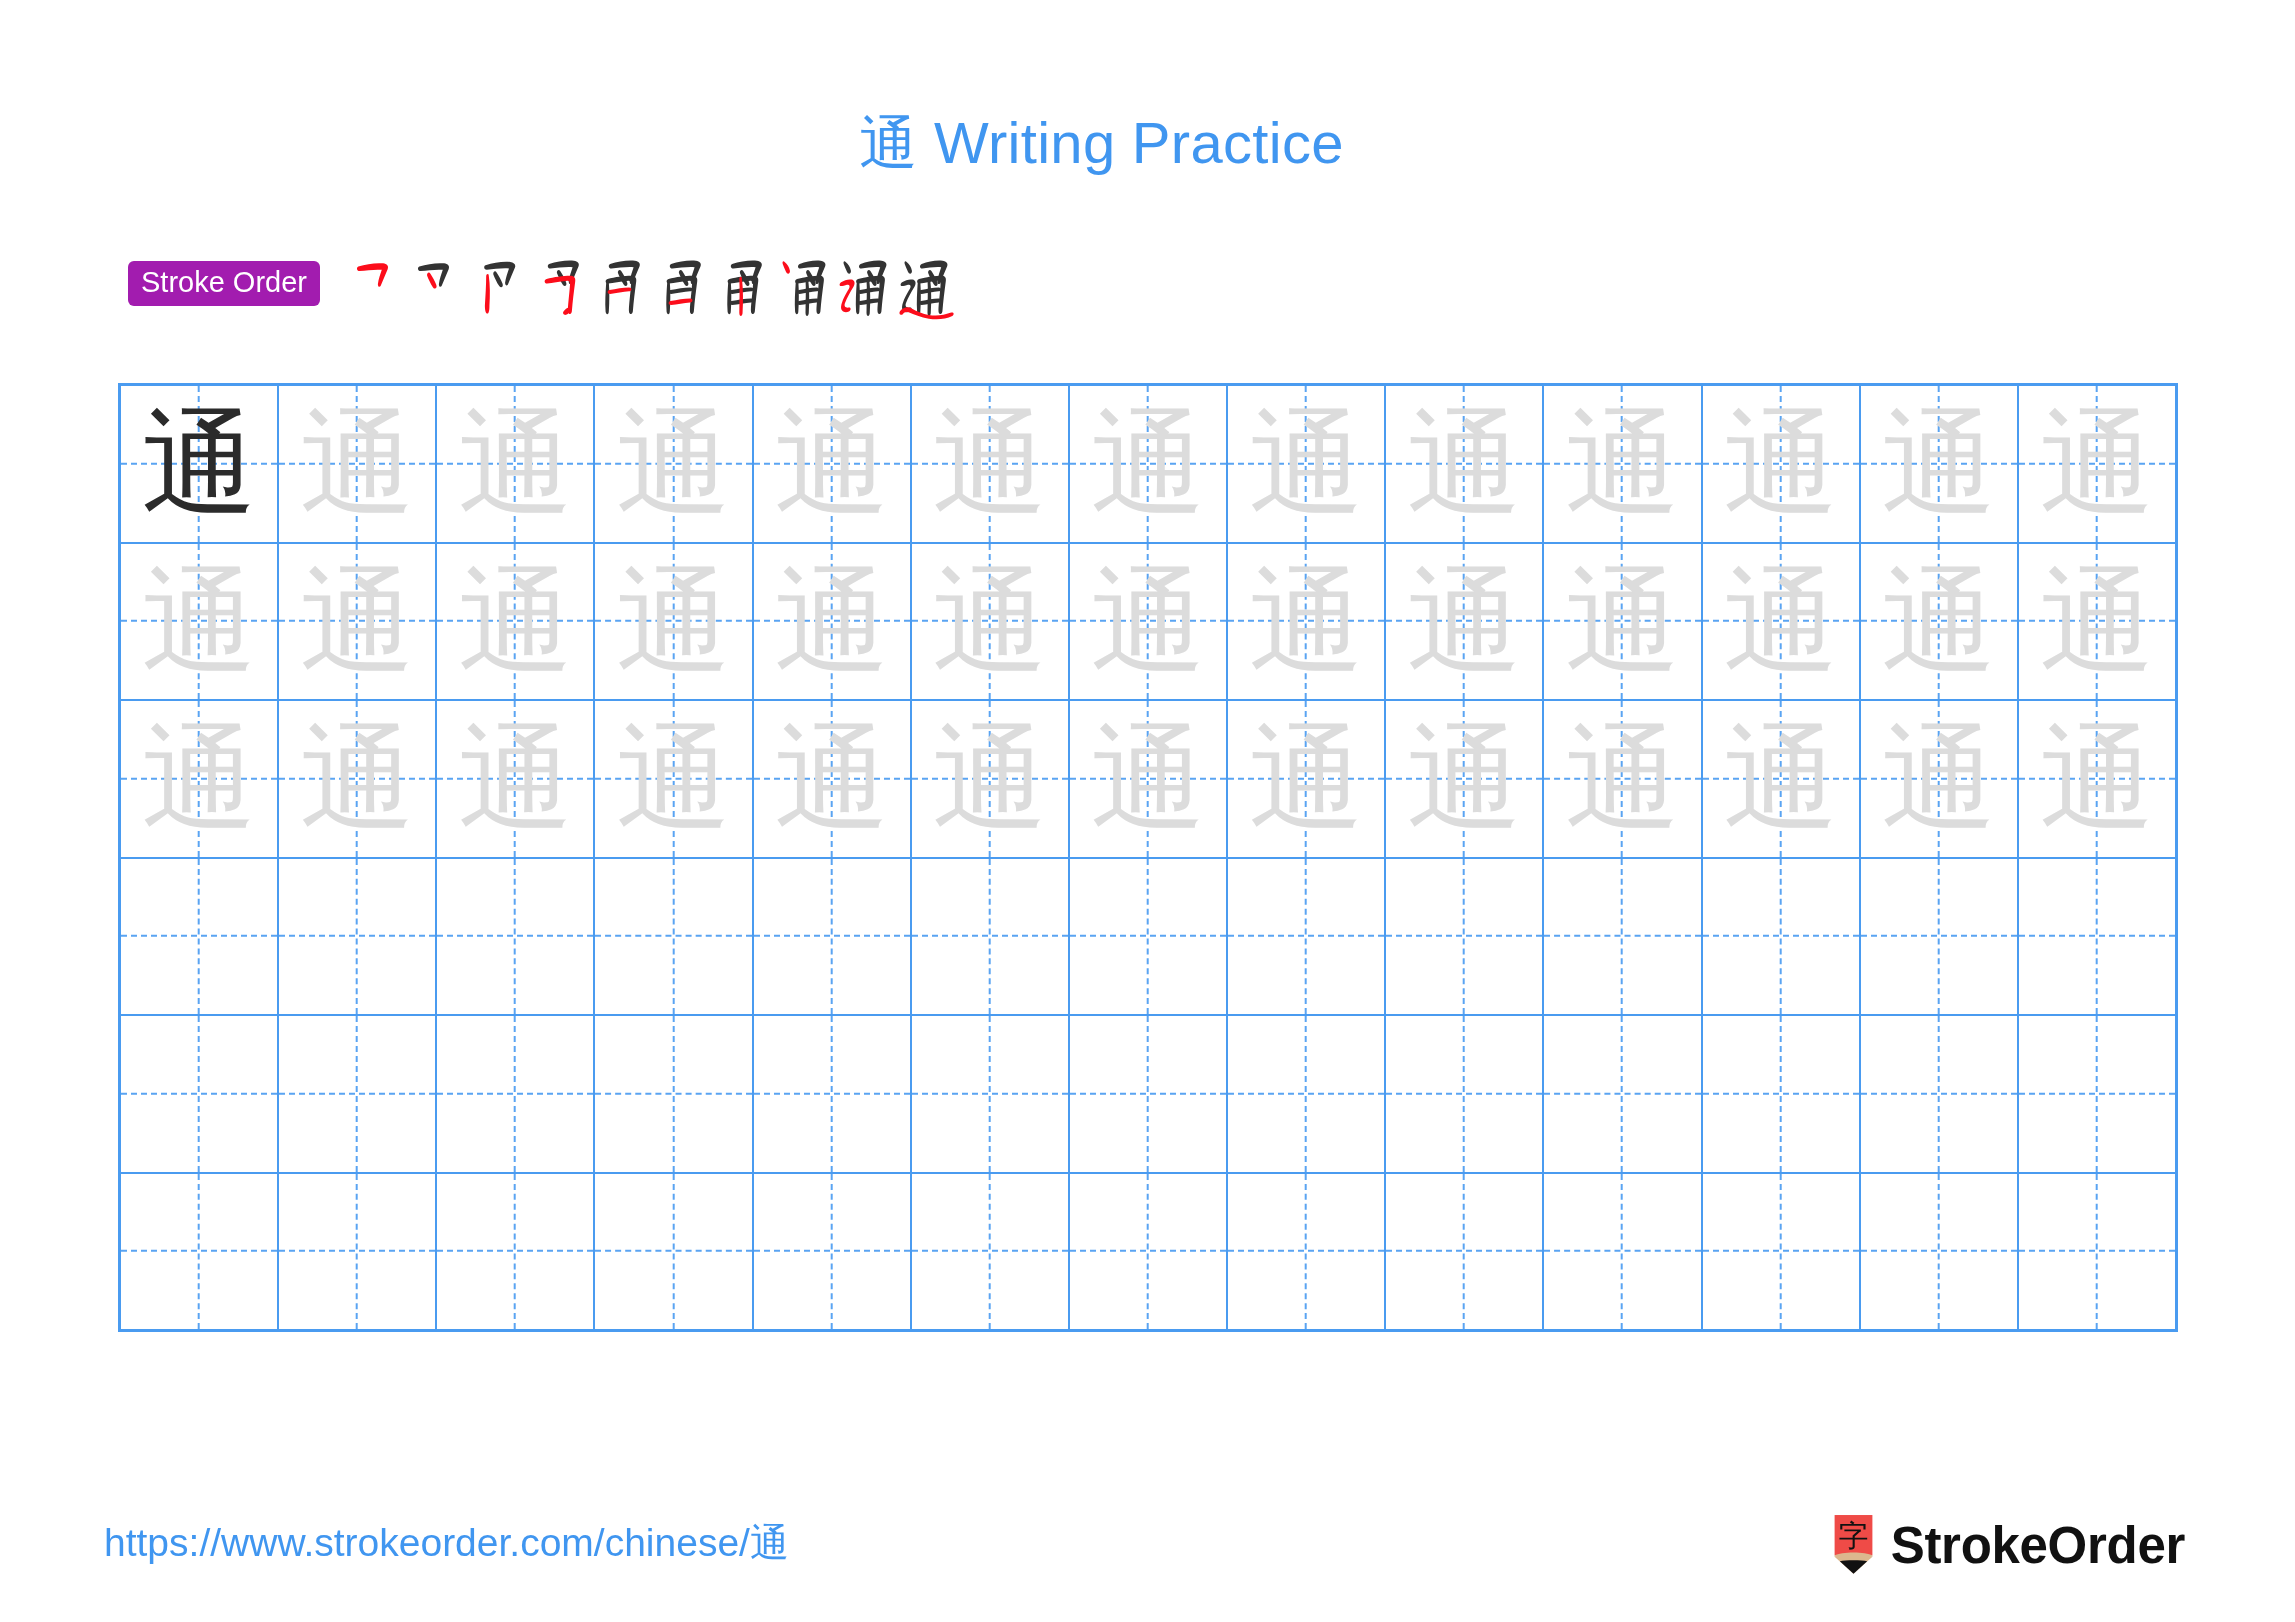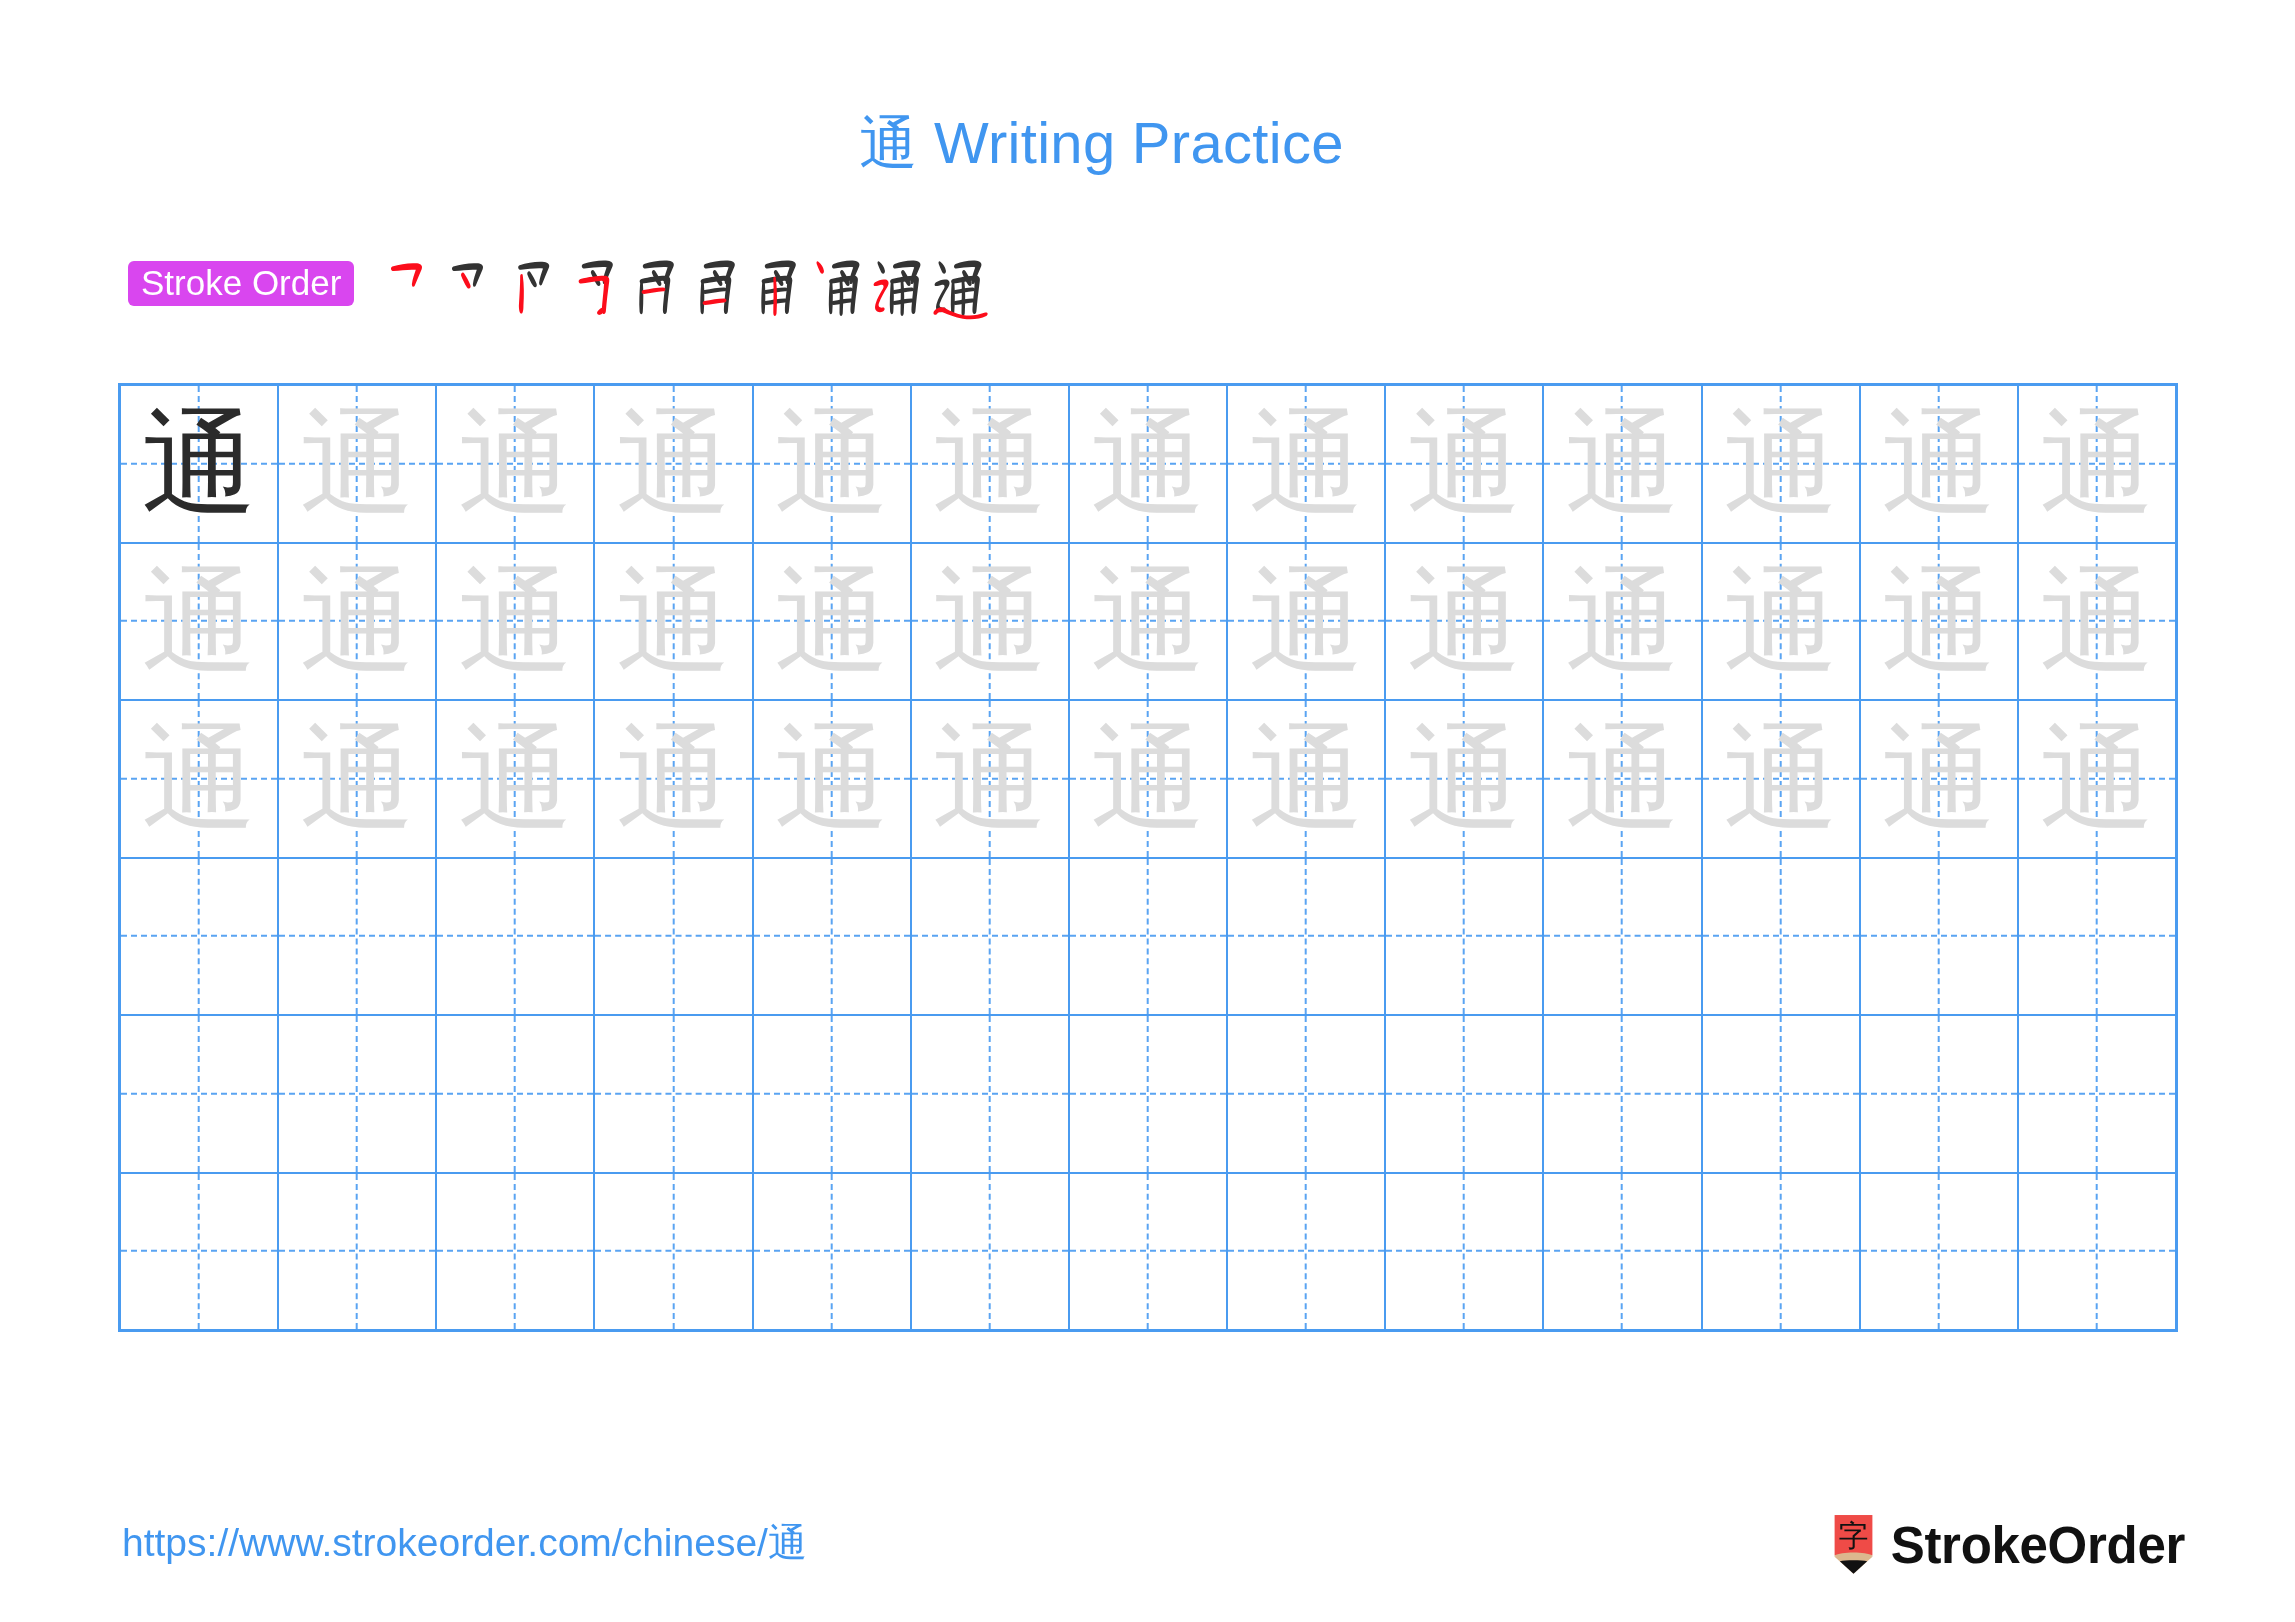--- a/index.html
+++ b/index.html
@@ -39,23 +39,23 @@
     left: 128px;
     top: 247px;
     height: 73px;
     display: flex;
     align-items: center;
   }
   #stroke-order-badge {
     display: inline-flex;
     align-items: center;
     justify-content: center;
-    background: #d946ef;
+    background: #a21caf;
     color: #ffffff;
-    font-size: 35px;
+    font-size: 29px;
     font-weight: 400;
     border-radius: 5.9px;
     padding: 4.6px 13px 7.2px 13px;
     height: 34px;
     box-sizing: content-box;
     line-height: 1;
     white-space: nowrap;
   }
   #stroke-sequence {
     display: flex;
@@ -145,21 +145,21 @@
     z-index: 2;
     user-select: none;
   }
   .cell-char.dark  { color: #2B2B2B; }
   .cell-char.trace { color: #DCDCDC; }
   .cell-char.empty { color: transparent; }
 
   
   #footer-url {
     position: absolute;
-    left: 122px;
+    left: 104px;
     top: 1520px;
     font-size: 39px;
     color: #4096F0;
     font-weight: 400;
     text-decoration: none;
     white-space: nowrap;
     line-height: 1.2;
   }
   #footer-brand {
     position: absolute;

